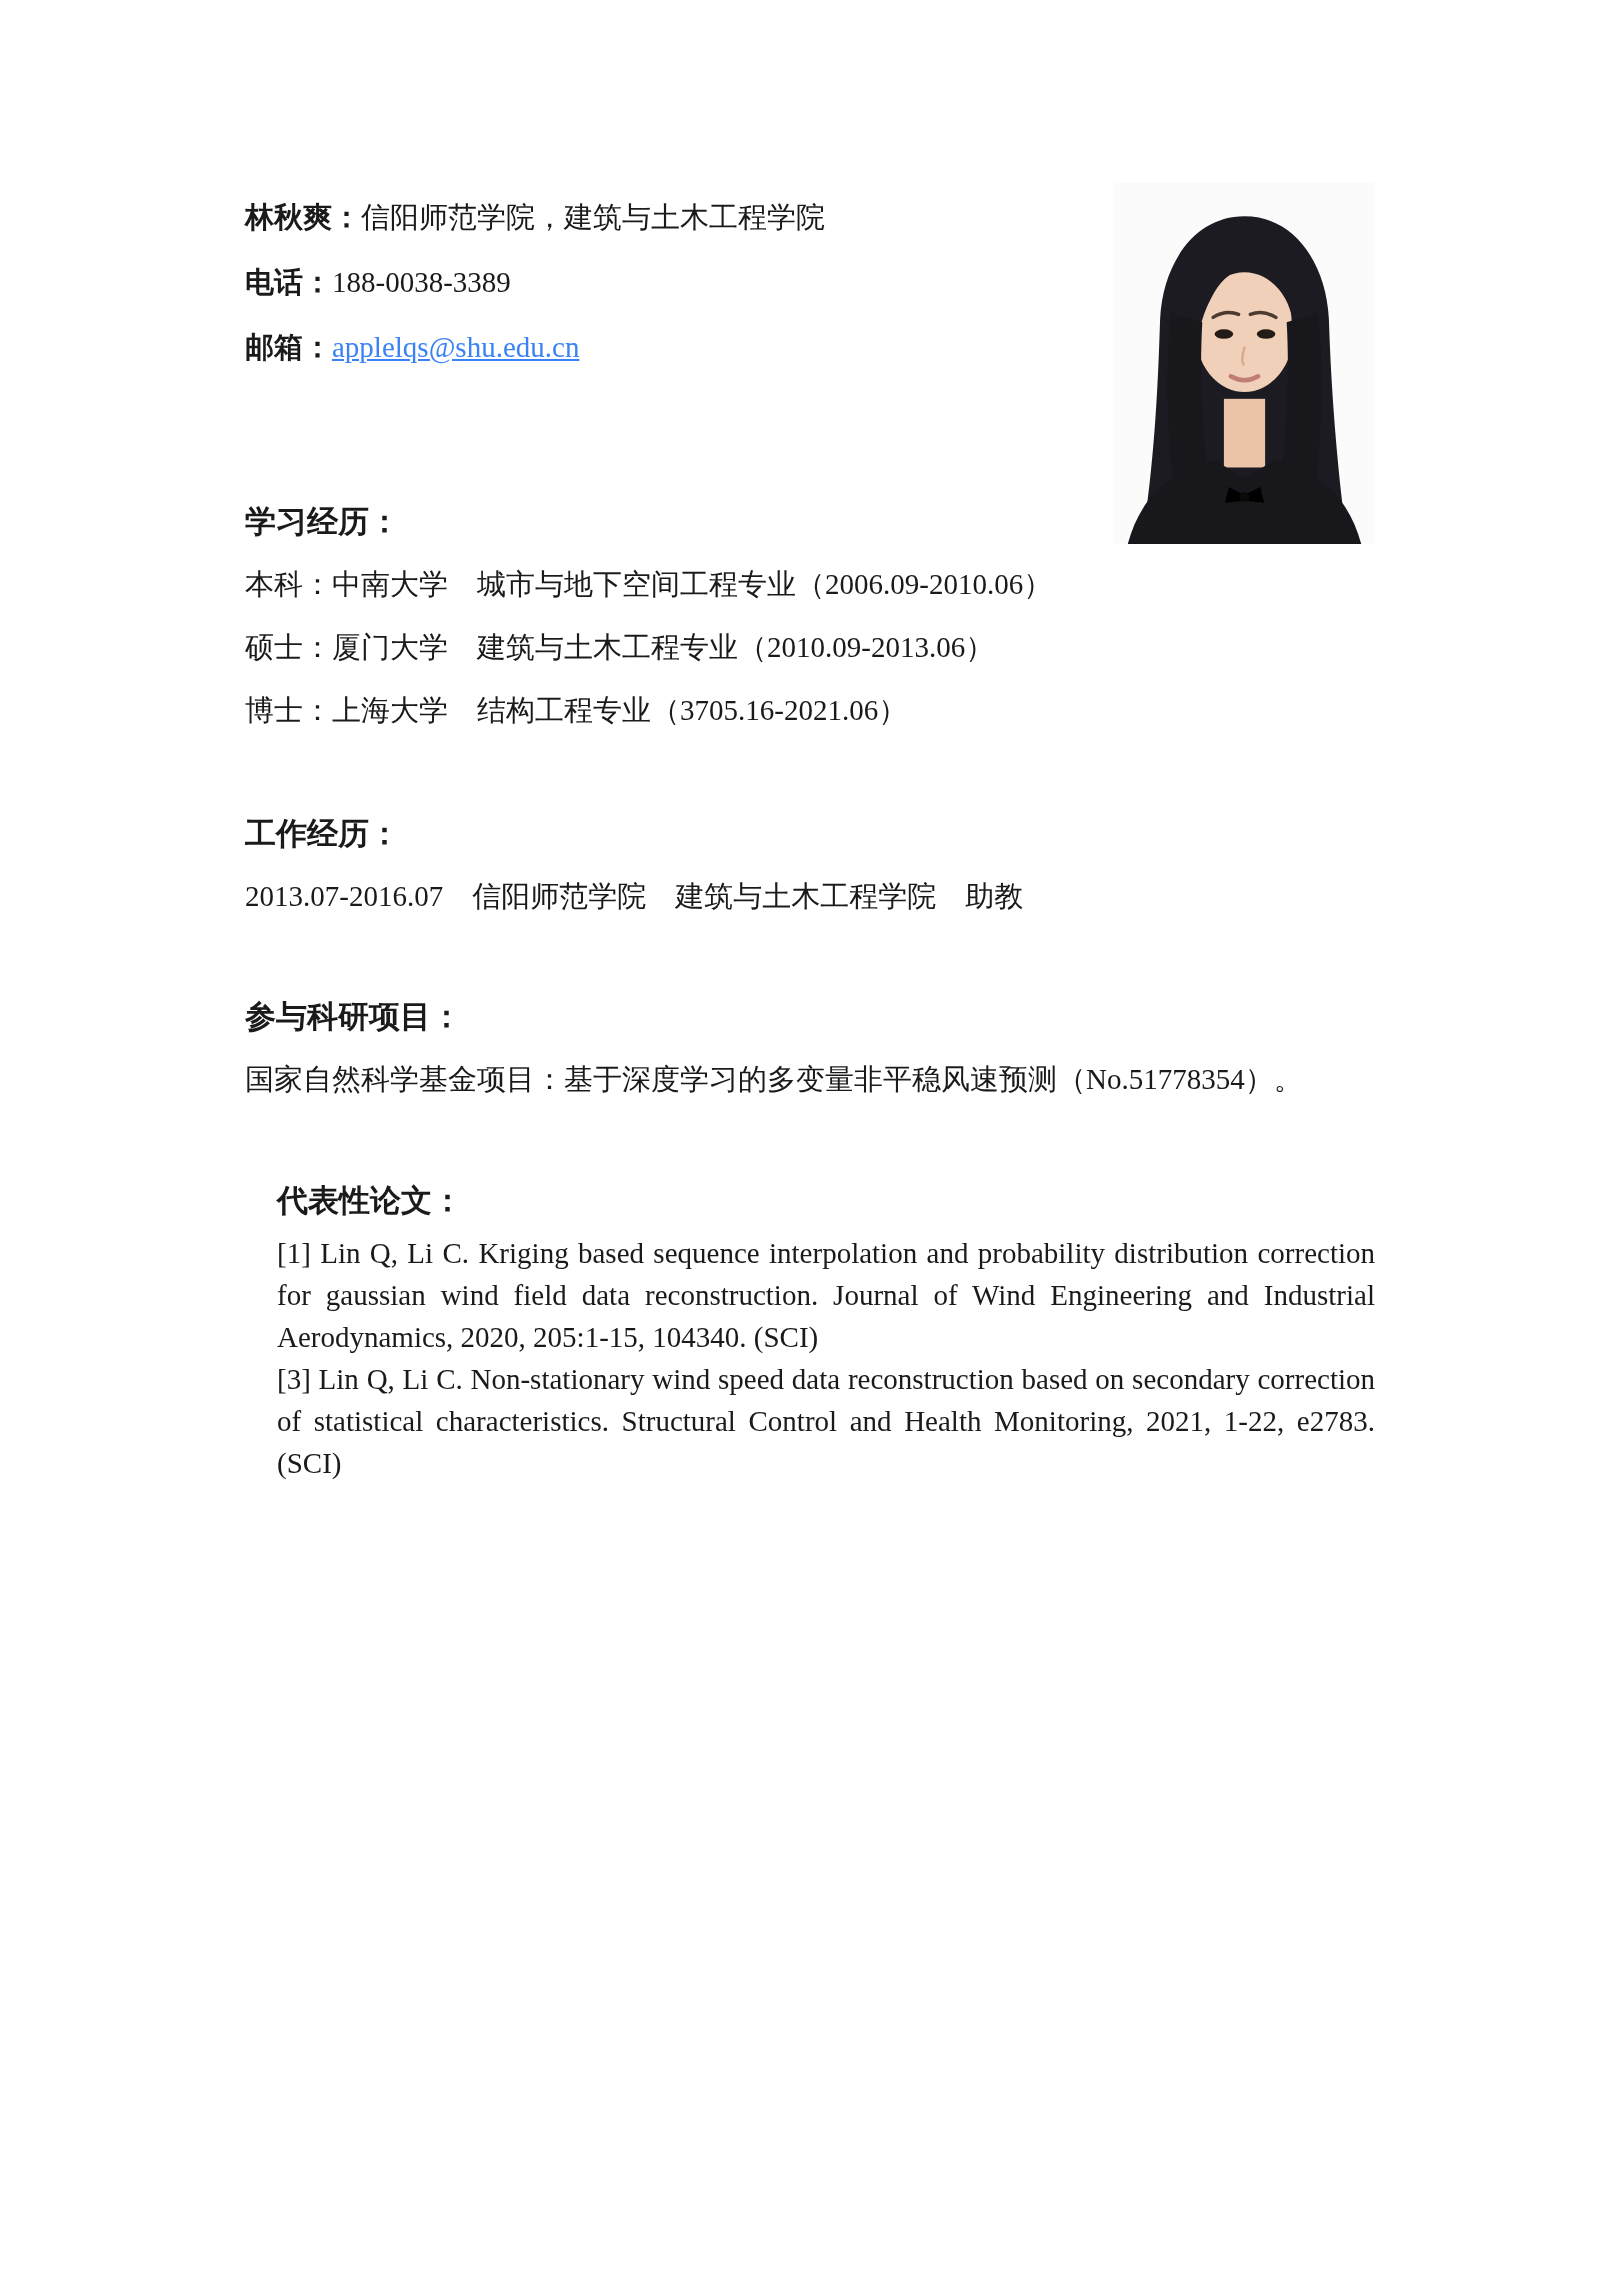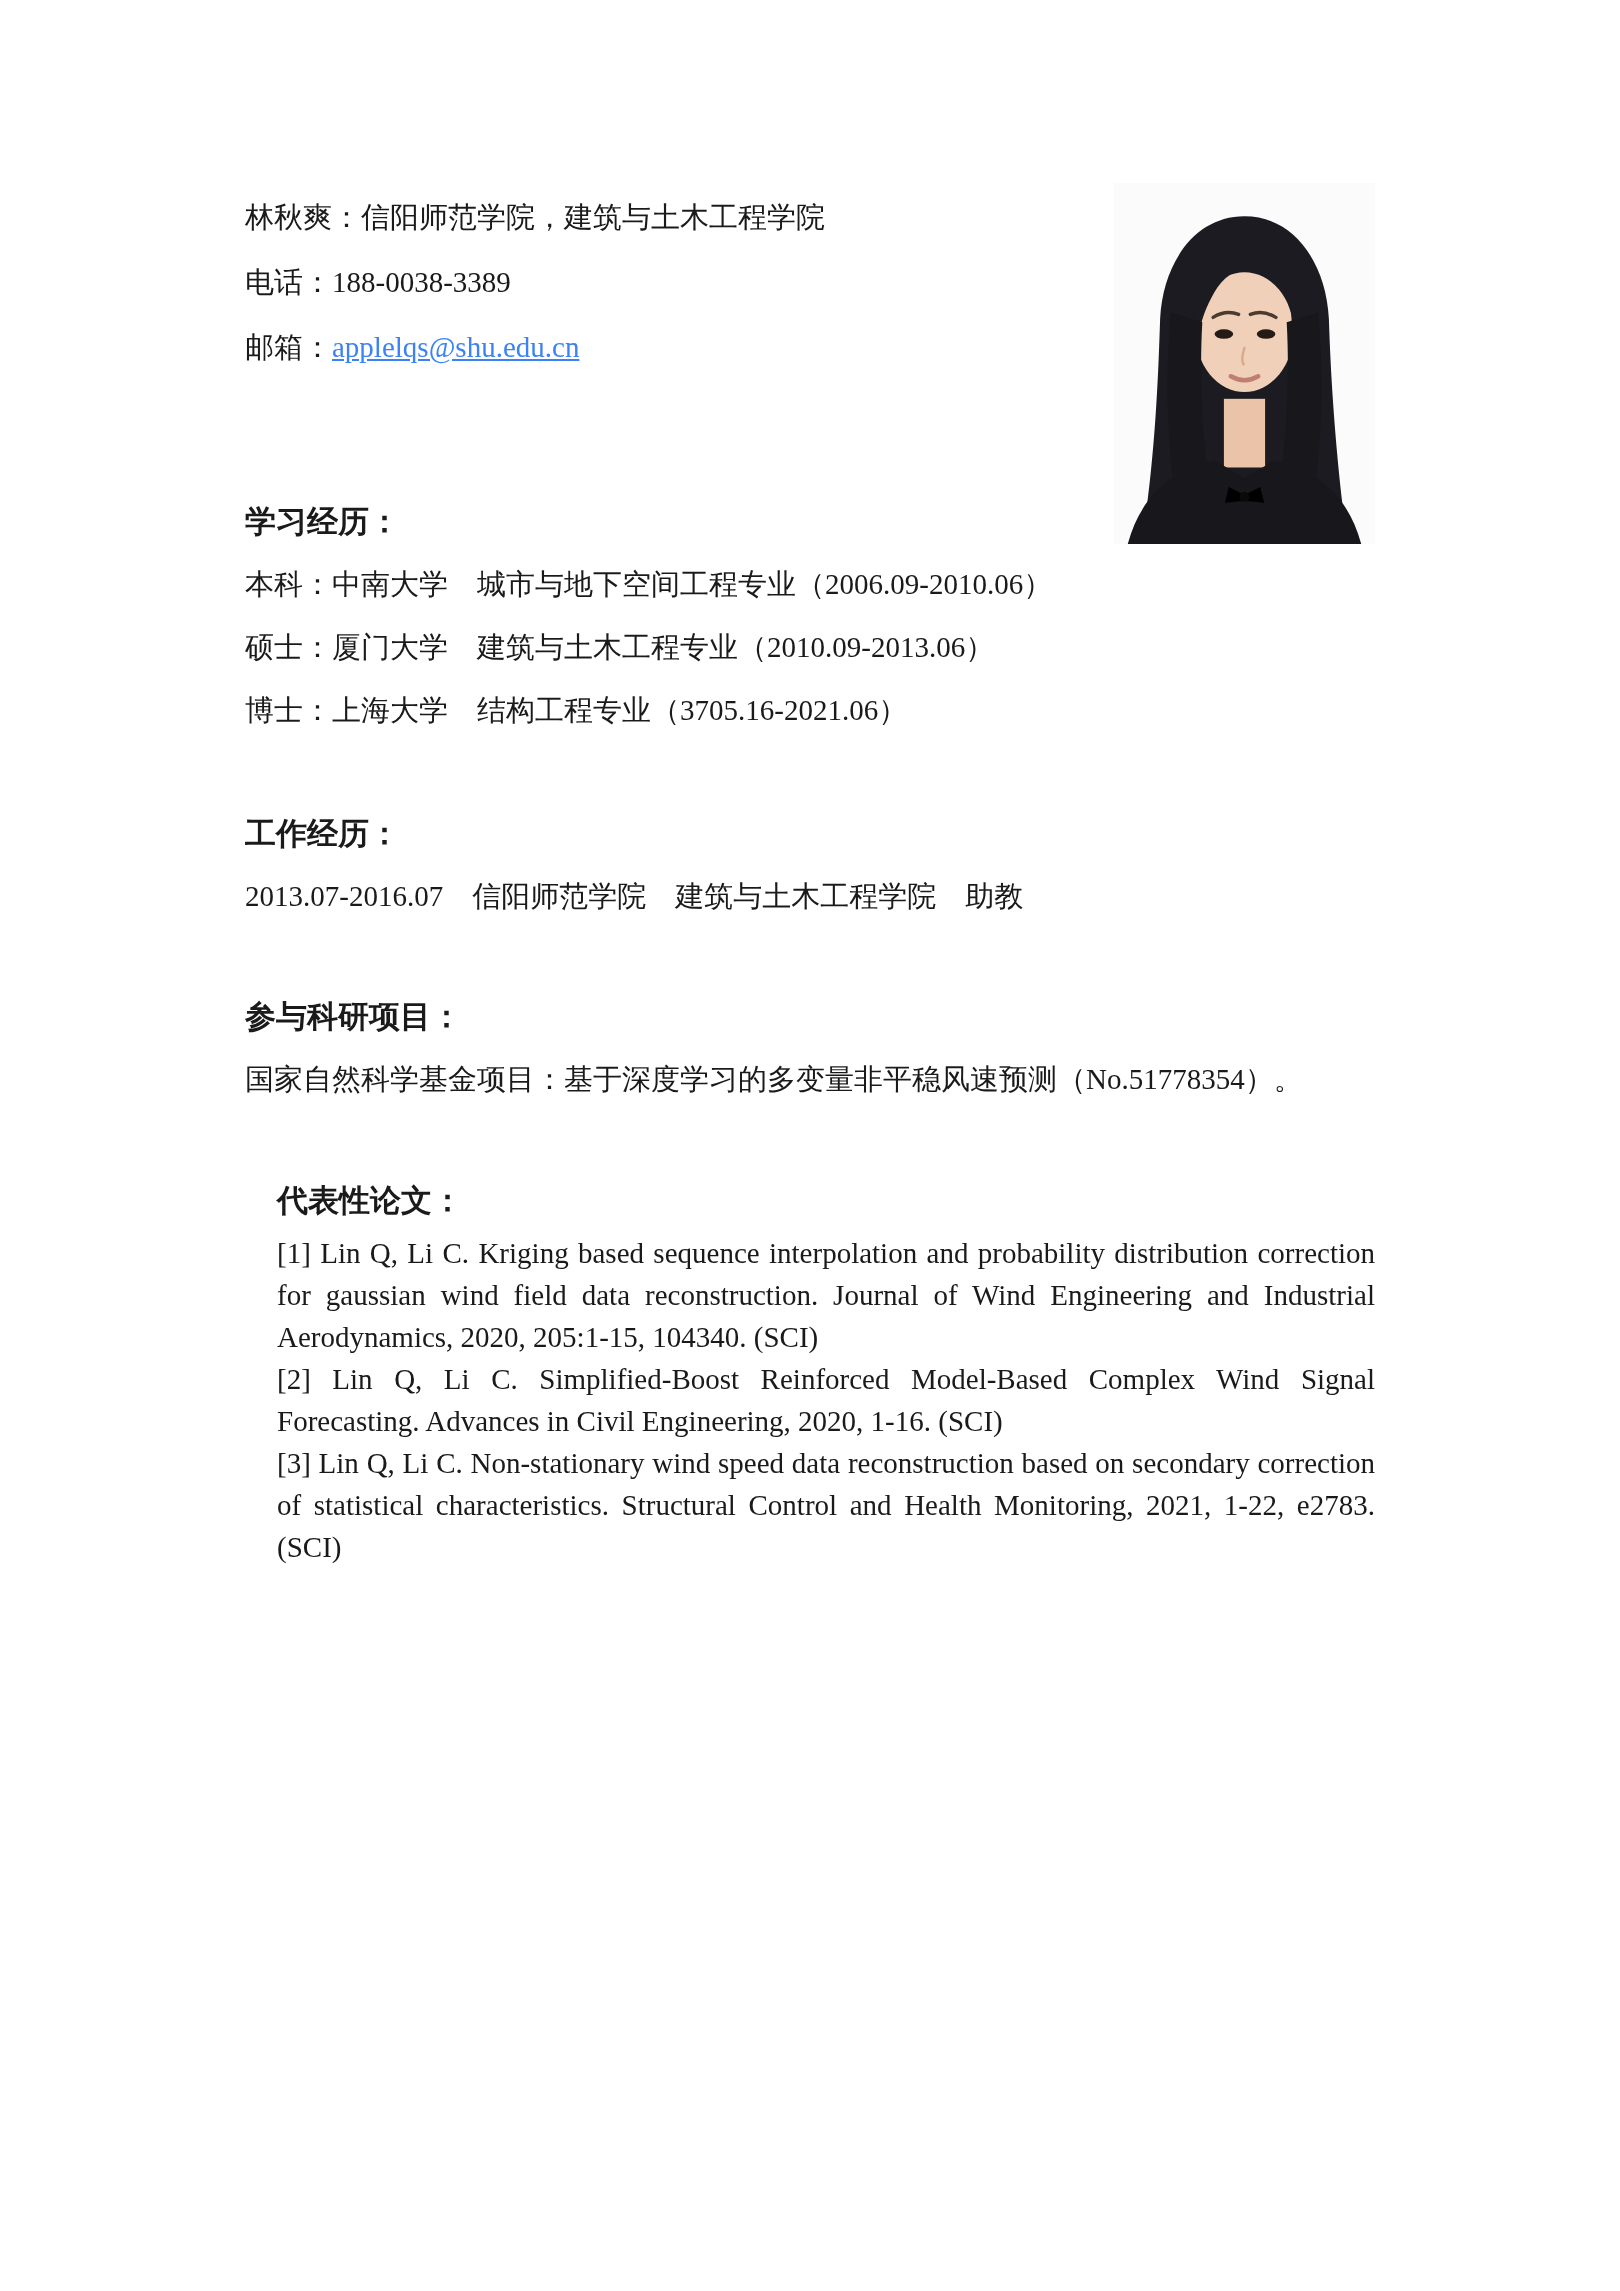--- a/index.html
+++ b/index.html
@@ -22,21 +22,21 @@
     left: 245px;
     top: 185px;
     width: 1130px;
   }
   .contact p {
     margin: 0;
     line-height: 65px;
     white-space: nowrap;
   }
   .label-bold {
-    font-weight: 400;
+    font-weight: 700;
   }
   a.email-link {
     color: #3b82f6;
     text-decoration: underline;
     cursor: pointer;
   }
   .section { margin: 0; }
   .section-education    { margin-top: 110px; }
   .section-work         { margin-top: 60px; }
   .section-projects     { margin-top: 57px; }
@@ -93,21 +93,20 @@
     </div>
 
     <div class="section section-projects">
       <p class="section-heading">参与科研项目：</p>
       <p class="cn-line">国家自然科学基金项目：基于深度学习的多变量非平稳风速预测（No.51778354）。</p>
     </div>
 
     <div class="section section-publications">
       <p class="section-heading">代表性论文：</p>
       <p class="pub-item">[1] Lin Q, Li C. Kriging based sequence interpolation and probability distribution correction for gaussian wind field data reconstruction. Journal of Wind Engineering and Industrial Aerodynamics, 2020, 205:1-15, 104340. (SCI)</p>
-      <p class="pub-item">[2] Lin Q, Li C. Simplified-Boost Reinforced Model-Based Complex Wind Signal Forecasting. Advances in Civil Engineering, 2020, 1-16. (SCI)</p>
       <p class="pub-item">[3] Lin Q, Li C. Non-stationary wind speed data reconstruction based on secondary correction of statistical characteristics. Structural Control and Health Monitoring, 2021, 1-22, e2783. (SCI)</p>
     </div>
 
   </div>
 
   <div class="photo-frame">
     <svg viewBox="0 0 266 368" xmlns="http://www.w3.org/2000/svg">
 
       <rect x="0" y="0" width="266" height="368" fill="#fbfbfb"></rect>
 

